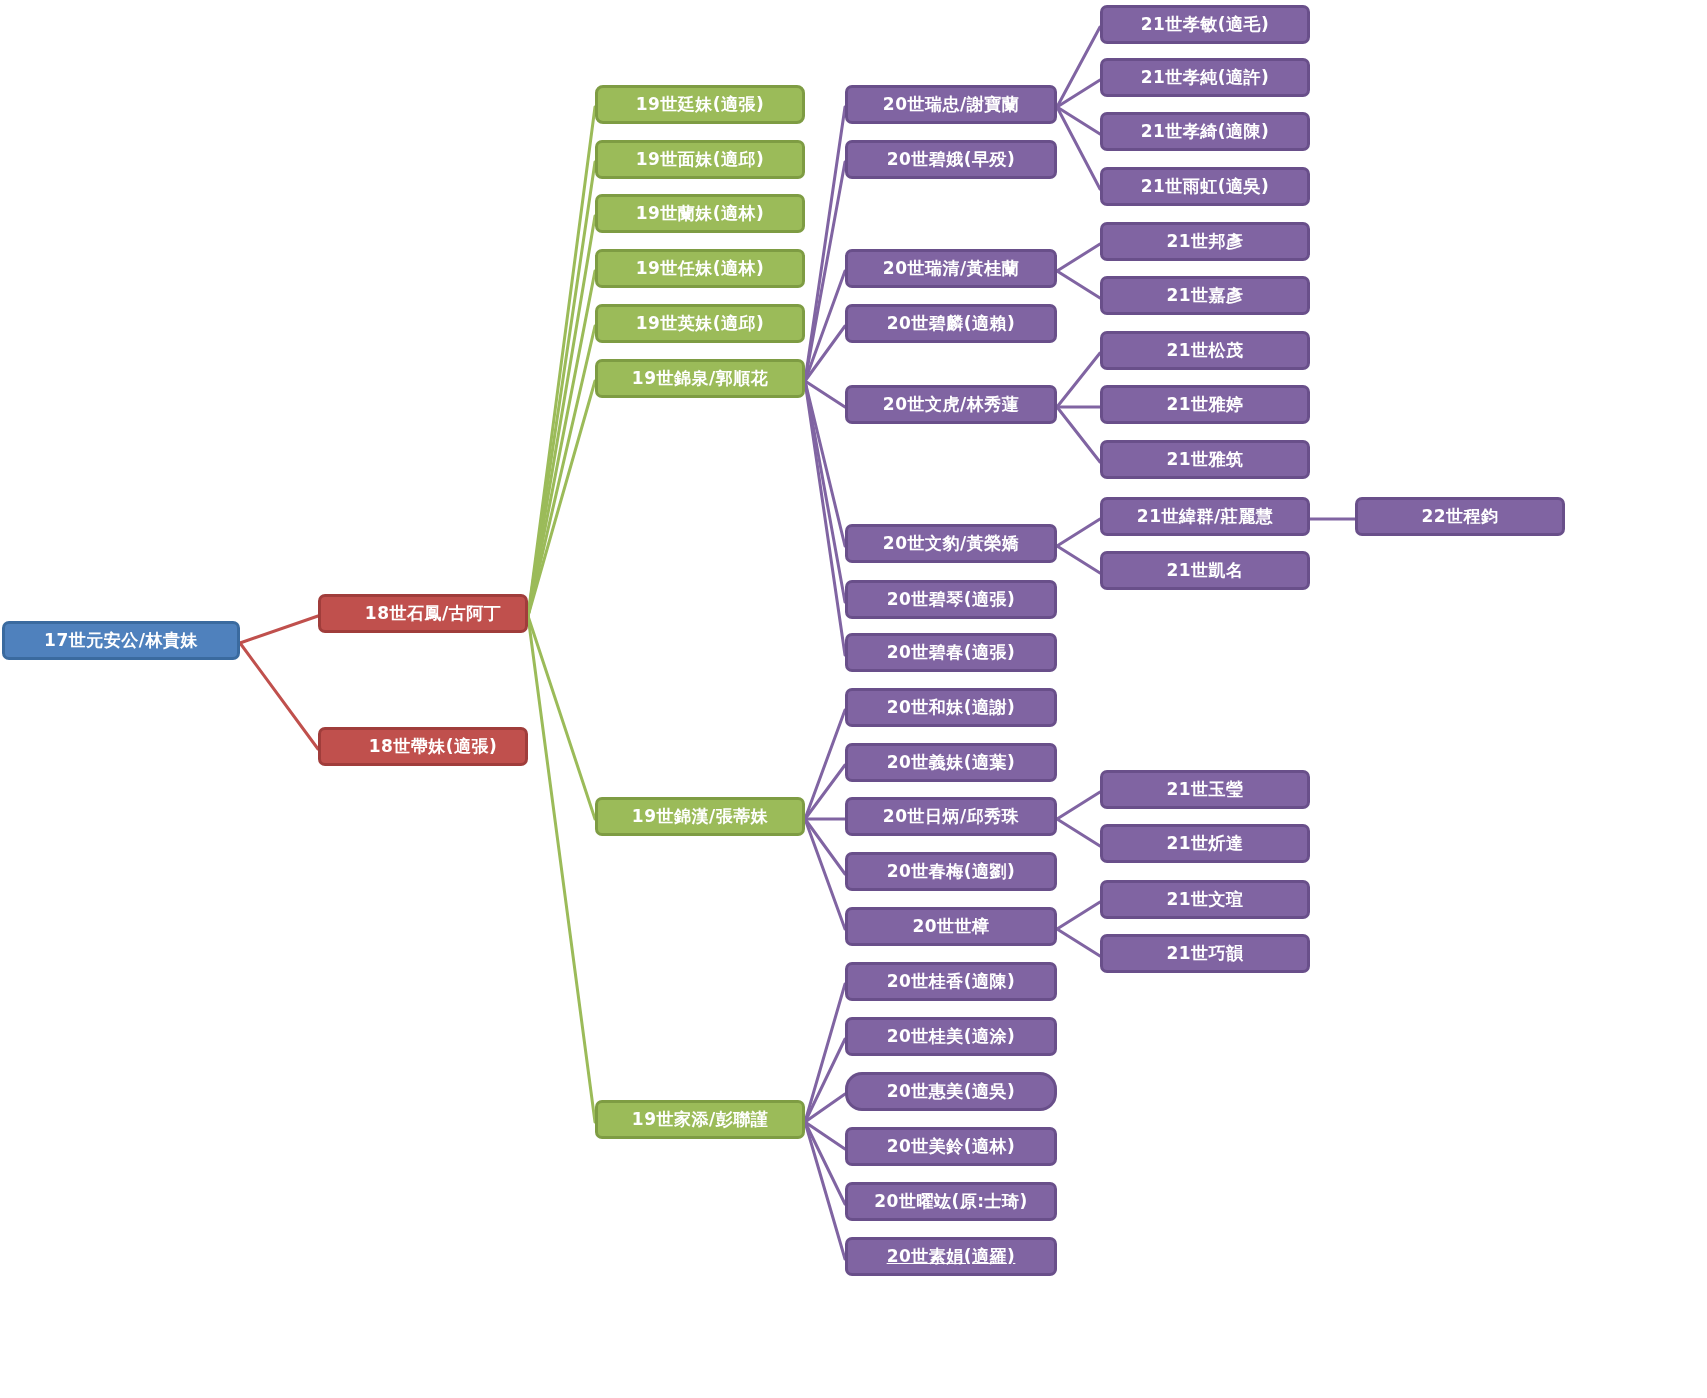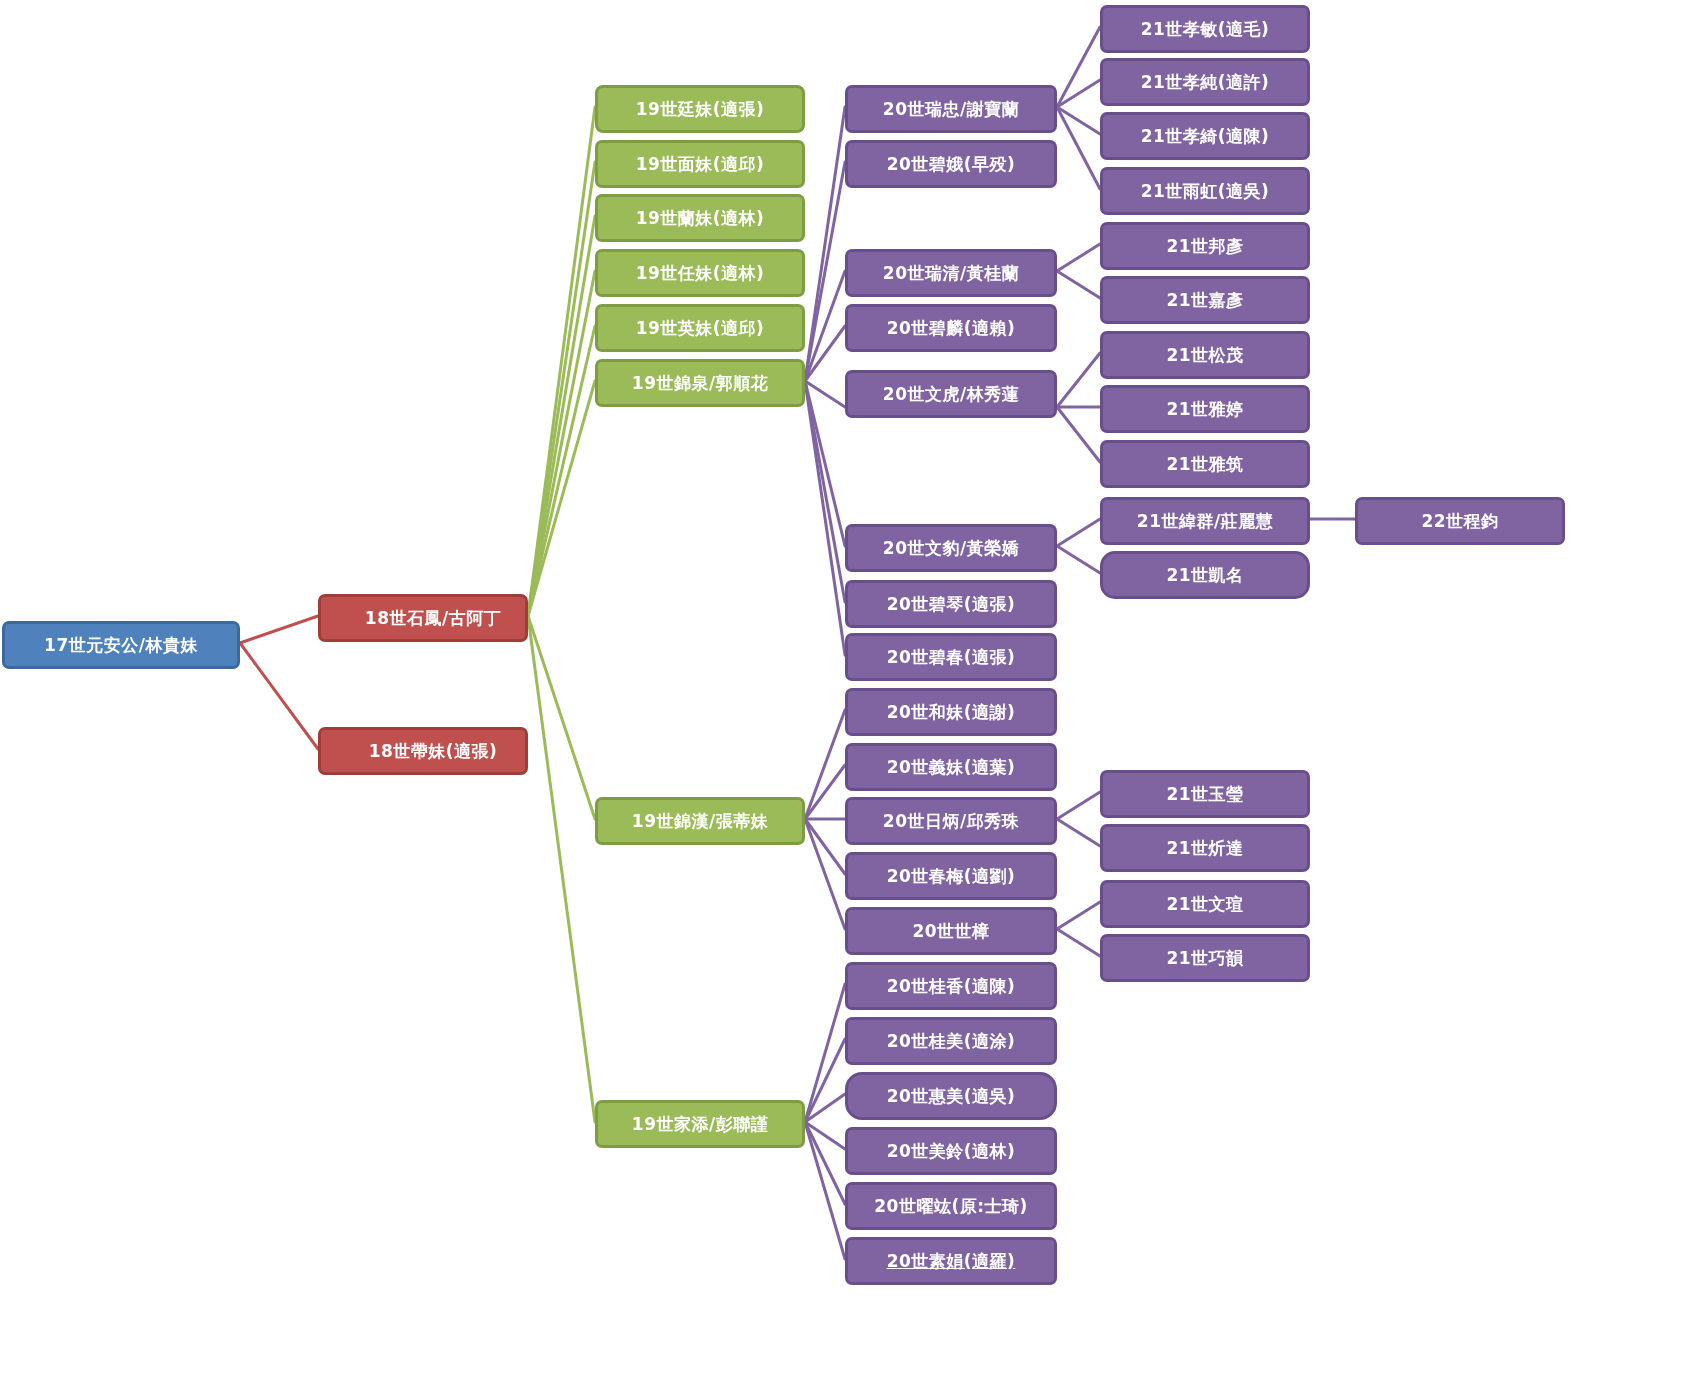--- a/index.html
+++ b/index.html
@@ -17,21 +17,21 @@
     width: 1707px; height: 1398px;
     pointer-events: none;
   }
   #edges line { fill: none; stroke-width: 3; stroke-linecap: round; }
   .edge-red    { stroke: #C0504D; }
   .edge-green  { stroke: #9BBB59; }
   .edge-purple { stroke: #8064A2; }
   .node {
     position: absolute;
     width: 210px;
-    height: 48px;
+    height: 39px;
     box-sizing: border-box;
     border: 3px solid;
     border-radius: 7px;
     display: flex;
     align-items: center;
     justify-content: center;
     color: #ffffff;
     font-weight: 700;
     font-size: 17px;
     letter-spacing: 0.5px;
@@ -119,21 +119,21 @@
   <div class="node gen19" style="left:595px;top:249px;">19世任妹(適林)</div>
   <div class="node gen19" style="left:595px;top:304px;">19世英妹(適邱)</div>
   <div class="node gen19" style="left:595px;top:359px;">19世錦泉/郭順花</div>
   <div class="node gen19" style="left:595px;top:797px;">19世錦漢/張蒂妹</div>
   <div class="node gen19" style="left:595px;top:1100px;">19世家添/彭聯謹</div>
 
   <div class="node gen20" style="left:845px;top:85px;">20世瑞忠/謝寶蘭</div>
   <div class="node gen20" style="left:845px;top:140px;">20世碧娥(早殁)</div>
   <div class="node gen20" style="left:845px;top:249px;">20世瑞清/黃桂蘭</div>
   <div class="node gen20" style="left:845px;top:304px;">20世碧麟(適賴)</div>
-  <div class="node gen20" style="left:845px;top:370px;">20世文虎/林秀蓮</div>
+  <div class="node gen20" style="left:845px;top:385px;">20世文虎/林秀蓮</div>
   <div class="node gen20" style="left:845px;top:524px;">20世文豹/黃榮嬌</div>
   <div class="node gen20" style="left:845px;top:580px;">20世碧琴(適張)</div>
   <div class="node gen20" style="left:845px;top:633px;">20世碧春(適張)</div>
 
   <div class="node gen20" style="left:845px;top:688px;">20世和妹(適謝)</div>
   <div class="node gen20" style="left:845px;top:743px;">20世義妹(適葉)</div>
   <div class="node gen20" style="left:845px;top:797px;">20世日炳/邱秀珠</div>
   <div class="node gen20" style="left:845px;top:852px;">20世春梅(適劉)</div>
   <div class="node gen20" style="left:845px;top:907px;">20世世樟</div>
 
@@ -150,21 +150,21 @@
   <div class="node gen21" style="left:1100px;top:167px;">21世雨虹(適吳)</div>
 
   <div class="node gen21" style="left:1100px;top:222px;">21世邦彥</div>
   <div class="node gen21" style="left:1100px;top:276px;">21世嘉彥</div>
 
   <div class="node gen21" style="left:1100px;top:331px;">21世松茂</div>
   <div class="node gen21" style="left:1100px;top:385px;">21世雅婷</div>
   <div class="node gen21" style="left:1100px;top:440px;">21世雅筑</div>
 
   <div class="node gen21" style="left:1100px;top:497px;">21世緯群/莊麗慧</div>
-  <div class="node gen21" style="left:1100px;top:551px;border-radius:15px;">21世凱名</div>
+  <div class="node gen21" style="left:1100px;top:551px;">21世凱名</div>
 
   <div class="node gen21" style="left:1100px;top:770px;">21世玉瑩</div>
   <div class="node gen21" style="left:1100px;top:824px;">21世炘達</div>
 
   <div class="node gen21" style="left:1100px;top:880px;">21世文瑄</div>
   <div class="node gen21" style="left:1100px;top:934px;">21世巧韻</div>
 
   <div class="node gen22" style="left:1355px;top:497px;">22世程鈞</div>
 
 </div>

